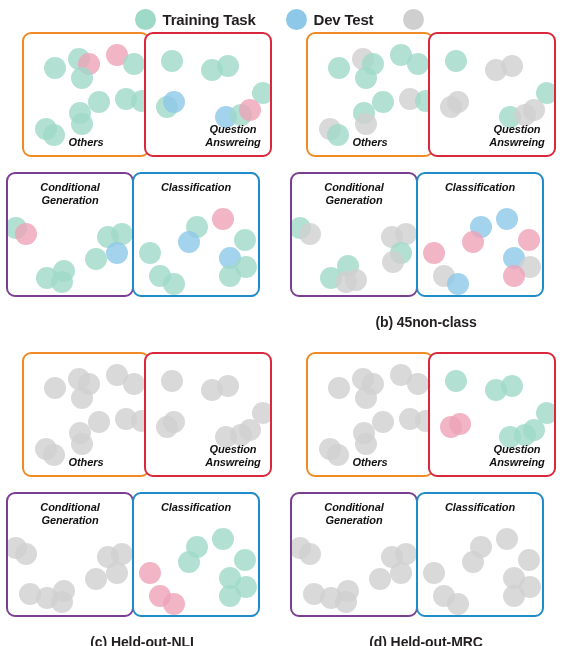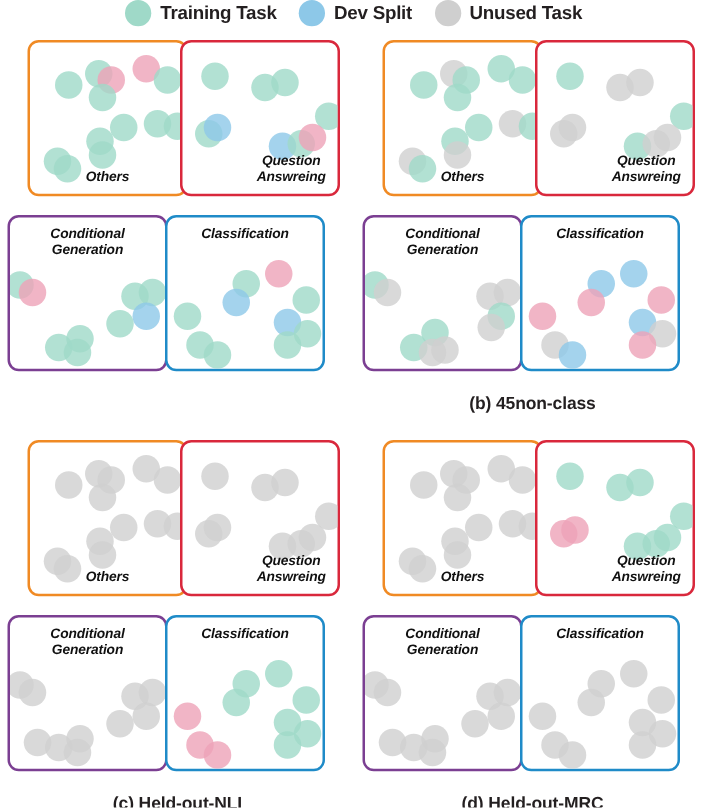--- a/index.html
+++ b/index.html
@@ -17,23 +17,23 @@
   }
 
   
   #legend {
     position: absolute;
     left: 0;
     top: 0;
     width: 566px;
     height: 30px;
     display: flex;
-    align-items: flex-start;
+    align-items: flex-end;
     justify-content: center;
-    gap: 4px;
+    gap: 16px;
   }
   .legend-item {
     display: flex;
     align-items: center;
     margin-right: 14px;
   }
   .legend-item:last-child { margin-right: 0; }
   .legend-swatch {
     width: 21px;
     height: 21px;
@@ -120,25 +120,24 @@
 </head>
 <body>
 
 <div id="legend">
     <div class="legend-item">
       <span class="legend-swatch" style="background: rgb(159, 217, 200);"></span>
       <span class="legend-label">Training Task</span>
     </div>
     <div class="legend-item">
       <span class="legend-swatch" style="background: rgb(141, 200, 232);"></span>
-      <span class="legend-label">Dev Split</span>
+      <span class="legend-label">Dev Test</span>
     </div>
     <div class="legend-item">
       <span class="legend-swatch" style="background: rgb(207, 207, 207);"></span>
-      <span class="legend-label">Unused Task</span>
     </div>
   </div>
 
 <div class="subfigure" id="subfig-a">
   <div class="quad-grid">
       <div class="quad tl" style="border-color: rgb(240, 138, 36);">
         <span class="dot" style="width: 22px; height: 22px; left: 20px; top: 23px; background: rgb(159, 217, 200);"></span>
         <span class="dot" style="width: 22px; height: 22px; left: 44px; top: 14px; background: rgb(159, 217, 200);"></span>
         <span class="dot" style="width: 22px; height: 22px; left: 54px; top: 19px; background: rgb(237, 162, 184);"></span>
         <span class="dot" style="width: 22px; height: 22px; left: 47px; top: 33px; background: rgb(159, 217, 200);"></span>

